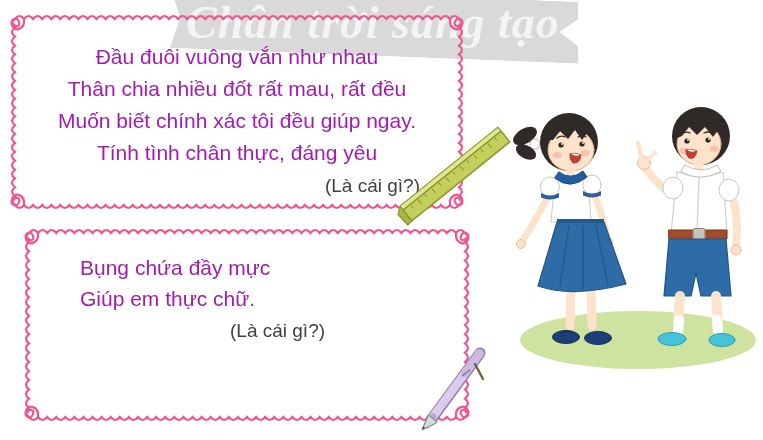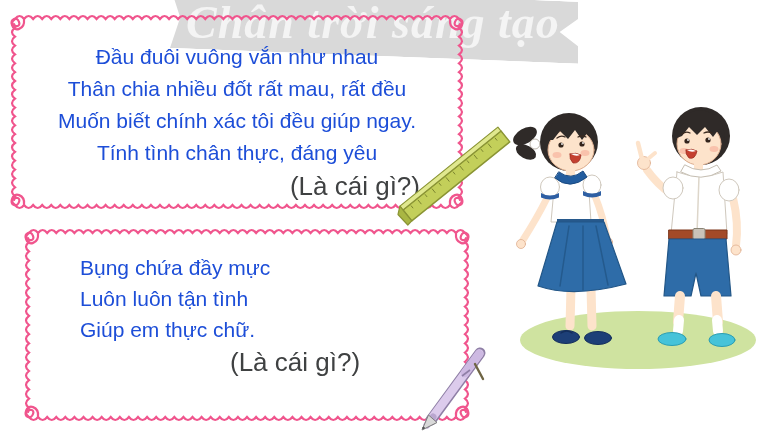--- a/index.html
+++ b/index.html
@@ -17,25 +17,25 @@
     font-size:46px;color:#f4f4f4;letter-spacing:1px;}
 
   
   .riddle-box{position:absolute;z-index:1;}
   .box1{left:14px;top:18px;width:446px;height:188px;}
   .box2{left:28px;top:232px;width:438px;height:186px;}
   svg.frame{position:absolute;left:-4px;top:-4px;width:calc(100% + 8px);
     height:calc(100% + 8px);overflow:visible;pointer-events:none;}
   .wave{fill:none;stroke:#f0558d;stroke-width:2.2;stroke-linecap:round;}
 
-  .poem{position:relative;color:#1d4ed8;font-size:21px;margin:0;}
+  .poem{position:relative;color:#a21caf;font-size:21px;margin:0;}
   .box1 .poem{padding-top:23px;text-align:center;line-height:32px;}
   .box2 .poem{padding-top:20px;padding-left:52px;text-align:left;line-height:31px;}
   .poem p{margin:0;}
-  .question{position:relative;color:#3f4142;font-size:26px;line-height:30px;}
+  .question{position:relative;color:#3f4142;font-size:19px;line-height:30px;}
   .box1 .question{text-align:right;padding-right:40px;margin-top:2px;}
   .box2 .question{text-align:left;padding-left:202px;margin-top:2px;}
 
   
   svg.prop{position:absolute;z-index:2;overflow:visible;}
   #ruler-svg{left:393px;top:118px;}
   #pen-svg{left:405px;top:338px;}
   #ruler-ticks line{stroke:#7c8530;stroke-width:1;}
 
   
@@ -93,21 +93,20 @@
   <section class="riddle-box box2">
     <svg class="frame" viewBox="0 0 446 194" preserveAspectRatio="none">
       <path class="wave" d="M 5 5 q 4.541666666666667 -6 9.083333333333334 0 q 4.541666666666667 -6 9.083333333333334 0 q 4.541666666666667 -6 9.083333333333334 0 q 4.541666666666667 -6 9.083333333333334 0 q 4.541666666666667 -6 9.083333333333334 0 q 4.541666666666667 -6 9.083333333333334 0 q 4.541666666666667 -6 9.083333333333334 0 q 4.541666666666667 -6 9.083333333333334 0 q 4.541666666666667 -6 9.083333333333334 0 q 4.541666666666667 -6 9.083333333333334 0 q 4.541666666666667 -6 9.083333333333334 0 q 4.541666666666667 -6 9.083333333333334 0 q 4.541666666666667 -6 9.083333333333334 0 q 4.541666666666667 -6 9.083333333333334 0 q 4.541666666666667 -6 9.083333333333334 0 q 4.541666666666667 -6 9.083333333333334 0 q 4.541666666666667 -6 9.083333333333334 0 q 4.541666666666667 -6 9.083333333333334 0 q 4.541666666666667 -6 9.083333333333334 0 q 4.541666666666667 -6 9.083333333333334 0 q 4.541666666666667 -6 9.083333333333334 0 q 4.541666666666667 -6 9.083333333333334 0 q 4.541666666666667 -6 9.083333333333334 0 q 4.541666666666667 -6 9.083333333333334 0 q 4.541666666666667 -6 9.083333333333334 0 q 4.541666666666667 -6 9.083333333333334 0 q 4.541666666666667 -6 9.083333333333334 0 q 4.541666666666667 -6 9.083333333333334 0 q 4.541666666666667 -6 9.083333333333334 0 q 4.541666666666667 -6 9.083333333333334 0 q 4.541666666666667 -6 9.083333333333334 0 q 4.541666666666667 -6 9.083333333333334 0 q 4.541666666666667 -6 9.083333333333334 0 q 4.541666666666667 -6 9.083333333333334 0 q 4.541666666666667 -6 9.083333333333334 0 q 4.541666666666667 -6 9.083333333333334 0 q 4.541666666666667 -6 9.083333333333334 0 q 4.541666666666667 -6 9.083333333333334 0 q 4.541666666666667 -6 9.083333333333334 0 q 4.541666666666667 -6 9.083333333333334 0 q 4.541666666666667 -6 9.083333333333334 0 q 4.541666666666667 -6 9.083333333333334 0 q 4.541666666666667 -6 9.083333333333334 0 q 4.541666666666667 -6 9.083333333333334 0 q 4.541666666666667 -6 9.083333333333334 0 q 4.541666666666667 -6 9.083333333333334 0 q 4.541666666666667 -6 9.083333333333334 0 q 4.541666666666667 -6 9.083333333333334 0 q 6 4.6 0 9.2 q 6 4.6 0 9.2 q 6 4.6 0 9.2 q 6 4.6 0 9.2 q 6 4.6 0 9.2 q 6 4.6 0 9.2 q 6 4.6 0 9.2 q 6 4.6 0 9.2 q 6 4.6 0 9.2 q 6 4.6 0 9.2 q 6 4.6 0 9.2 q 6 4.6 0 9.2 q 6 4.6 0 9.2 q 6 4.6 0 9.2 q 6 4.6 0 9.2 q 6 4.6 0 9.2 q 6 4.6 0 9.2 q 6 4.6 0 9.2 q 6 4.6 0 9.2 q 6 4.6 0 9.2 q -4.541666666666667 6 -9.083333333333334 0 q -4.541666666666667 6 -9.083333333333334 0 q -4.541666666666667 6 -9.083333333333334 0 q -4.541666666666667 6 -9.083333333333334 0 q -4.541666666666667 6 -9.083333333333334 0 q -4.541666666666667 6 -9.083333333333334 0 q -4.541666666666667 6 -9.083333333333334 0 q -4.541666666666667 6 -9.083333333333334 0 q -4.541666666666667 6 -9.083333333333334 0 q -4.541666666666667 6 -9.083333333333334 0 q -4.541666666666667 6 -9.083333333333334 0 q -4.541666666666667 6 -9.083333333333334 0 q -4.541666666666667 6 -9.083333333333334 0 q -4.541666666666667 6 -9.083333333333334 0 q -4.541666666666667 6 -9.083333333333334 0 q -4.541666666666667 6 -9.083333333333334 0 q -4.541666666666667 6 -9.083333333333334 0 q -4.541666666666667 6 -9.083333333333334 0 q -4.541666666666667 6 -9.083333333333334 0 q -4.541666666666667 6 -9.083333333333334 0 q -4.541666666666667 6 -9.083333333333334 0 q -4.541666666666667 6 -9.083333333333334 0 q -4.541666666666667 6 -9.083333333333334 0 q -4.541666666666667 6 -9.083333333333334 0 q -4.541666666666667 6 -9.083333333333334 0 q -4.541666666666667 6 -9.083333333333334 0 q -4.541666666666667 6 -9.083333333333334 0 q -4.541666666666667 6 -9.083333333333334 0 q -4.541666666666667 6 -9.083333333333334 0 q -4.541666666666667 6 -9.083333333333334 0 q -4.541666666666667 6 -9.083333333333334 0 q -4.541666666666667 6 -9.083333333333334 0 q -4.541666666666667 6 -9.083333333333334 0 q -4.541666666666667 6 -9.083333333333334 0 q -4.541666666666667 6 -9.083333333333334 0 q -4.541666666666667 6 -9.083333333333334 0 q -4.541666666666667 6 -9.083333333333334 0 q -4.541666666666667 6 -9.083333333333334 0 q -4.541666666666667 6 -9.083333333333334 0 q -4.541666666666667 6 -9.083333333333334 0 q -4.541666666666667 6 -9.083333333333334 0 q -4.541666666666667 6 -9.083333333333334 0 q -4.541666666666667 6 -9.083333333333334 0 q -4.541666666666667 6 -9.083333333333334 0 q -4.541666666666667 6 -9.083333333333334 0 q -4.541666666666667 6 -9.083333333333334 0 q -4.541666666666667 6 -9.083333333333334 0 q -4.541666666666667 6 -9.083333333333334 0 q -6 -4.6 0 -9.2 q -6 -4.6 0 -9.2 q -6 -4.6 0 -9.2 q -6 -4.6 0 -9.2 q -6 -4.6 0 -9.2 q -6 -4.6 0 -9.2 q -6 -4.6 0 -9.2 q -6 -4.6 0 -9.2 q -6 -4.6 0 -9.2 q -6 -4.6 0 -9.2 q -6 -4.6 0 -9.2 q -6 -4.6 0 -9.2 q -6 -4.6 0 -9.2 q -6 -4.6 0 -9.2 q -6 -4.6 0 -9.2 q -6 -4.6 0 -9.2 q -6 -4.6 0 -9.2 q -6 -4.6 0 -9.2 q -6 -4.6 0 -9.2 q -6 -4.6 0 -9.2"></path>
     <path d="M 0 0 c 1 9 -10 13 -12 5 c -2 -6 5 -9 7 -3 c 2 4 -4 6 -5 2" class="wave" transform="translate(14 6) scale(1 1)"></path>
         <path d="M 0 0 c 1 9 -10 13 -12 5 c -2 -6 5 -9 7 -3 c 2 4 -4 6 -5 2" class="wave" transform="translate(432 6) scale(-1 1)"></path>
         <path d="M 0 0 c 1 9 -10 13 -12 5 c -2 -6 5 -9 7 -3 c 2 4 -4 6 -5 2" class="wave" transform="translate(14 188) scale(1 -1)"></path>
         <path d="M 0 0 c 1 9 -10 13 -12 5 c -2 -6 5 -9 7 -3 c 2 4 -4 6 -5 2" class="wave" transform="translate(432 188) scale(-1 -1)"></path>
       </svg>
     <div class="poem">
       <p>Bụng chứa đầy mực</p>
-      <p>Luôn luôn tận tình</p>
       <p>Giúp em thực chữ.</p>
     </div>
     <div class="question">(Là cái gì?)</div>
   </section>
 
   <svg id="pen-svg" class="prop" width="90" height="100" viewBox="0 0 90 100">
     <line x1="26" y1="82" x2="75" y2="15" stroke="#8f7fa6" stroke-width="11" stroke-linecap="round"></line>
     <line x1="27" y1="80" x2="74.5" y2="15.5" stroke="#dccbec" stroke-width="8.5" stroke-linecap="round"></line>
     <line x1="60" y1="35" x2="74" y2="16" stroke="#cdb9e2" stroke-width="8.5" stroke-linecap="round"></line>
     <line x1="57" y1="38" x2="65" y2="32" stroke="#8f7fa6" stroke-width="1.6"></line>

